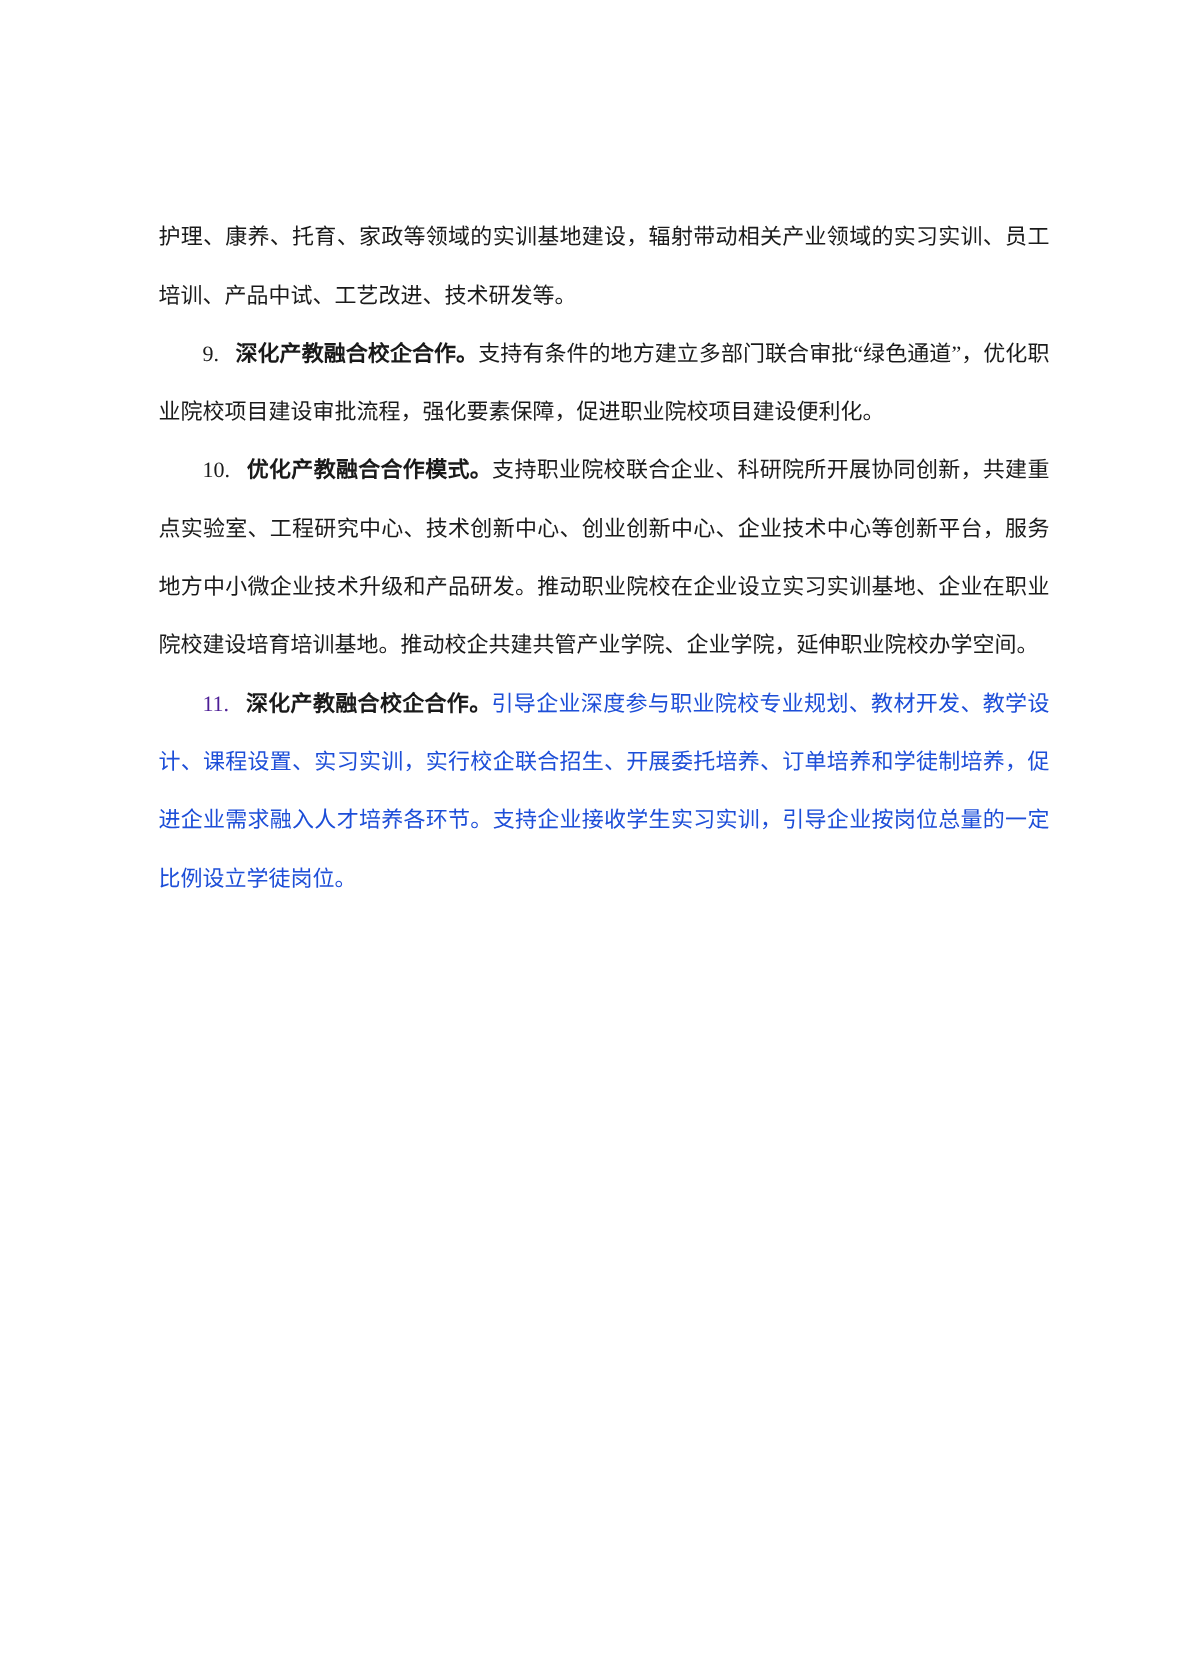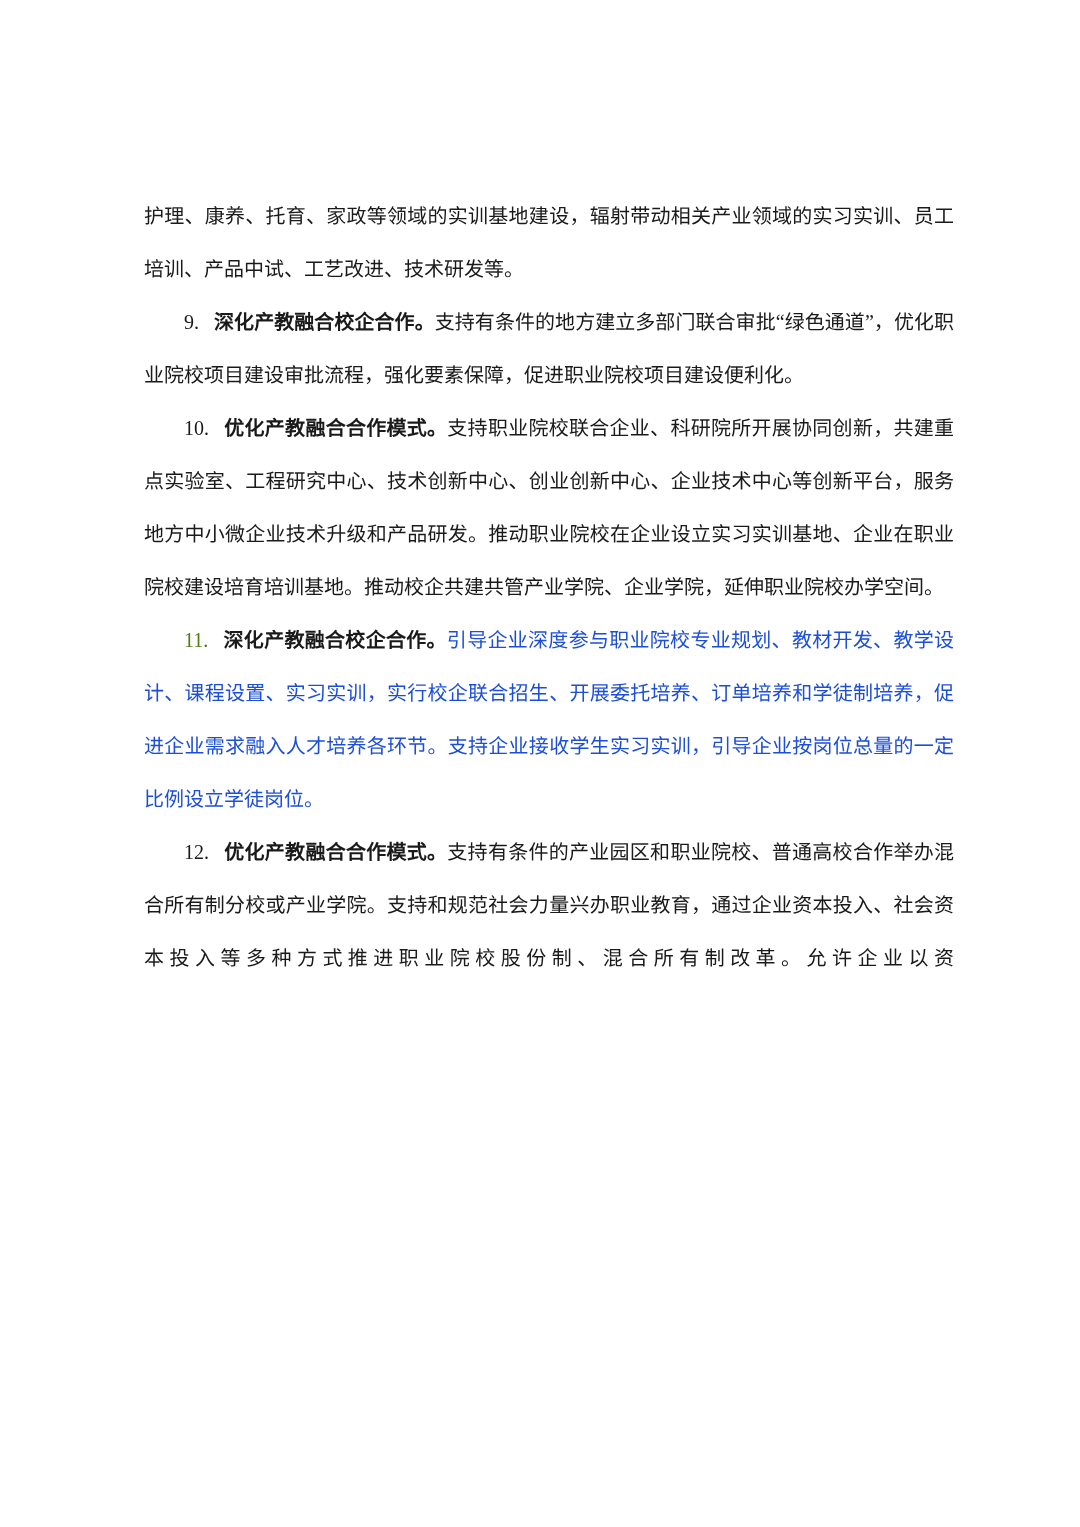--- a/index.html
+++ b/index.html
@@ -50,16 +50,15 @@
   }
 </style>
 </head>
 <body>
 
 <div class="page" style="background: rgb(255, 255, 255);">
   <div class="doc-body" id="doc-body">
       <p class="para"><span class="run" style="color: rgb(26, 26, 26);">护理、康养、托育、家政等领域的实训基地建设，辐射带动相关产业领域的实习实训、员工培训、产品中试、工艺改进、技术研发等。</span></p>
       <p class="para indent"><span class="run num" style="color: rgb(26, 26, 26);">9. </span><span class="run bold" style="color: rgb(26, 26, 26);">深化产教融合校企合作。</span><span class="run" style="color: rgb(26, 26, 26);">支持有条件的地方建立多部门联合审批“绿色通道”，优化职业院校项目建设审批流程，强化要素保障，促进职业院校项目建设便利化。</span></p>
       <p class="para indent"><span class="run num" style="color: rgb(26, 26, 26); margin-top: 22px;">10. </span><span class="run bold" style="color: rgb(26, 26, 26);">优化产教融合合作模式。</span><span class="run" style="color: rgb(26, 26, 26);">支持职业院校联合企业、科研院所开展协同创新，共建重点实验室、工程研究中心、技术创新中心、创业创新中心、企业技术中心等创新平台，服务地方中小微企业技术升级和产品研发。推动职业院校在企业设立实习实训基地、企业在职业院校建设培育培训基地。推动校企共建共管产业学院、企业学院，延伸职业院校办学空间。</span></p>
-      <p class="para indent"><span class="run num" style="color: #4d7c0f;">11. </span><span class="run bold" style="color: rgb(26, 26, 26);">深化产教融合校企合作。</span><span class="run" style="color: #1d4ed8;">引导企业深度参与职业院校专业规划、教材开发、教学设计、课程设置、实习实训，实行校企联合招生、开展委托培养、订单培养和学徒制培养，促进企业需求融入人才培养各环节。支持企业接收学生实习实训，引导企业按岗位总量的一定比例设立学徒岗位。</span></p>
-      <p class="para indent continues"><span class="run num" style="color: rgb(26, 26, 26);">12. </span><span class="run bold" style="color: rgb(26, 26, 26);">优化产教融合合作模式。</span><span class="run" style="color: rgb(26, 26, 26);">支持有条件的产业园区和职业院校、普通高校合作举办混合所有制分校或产业学院。支持和规范社会力量兴办职业教育，通过企业资本投入、社会资本投入等多种方式推进职业院校股份制、混合所有制改革。允许企业以资</span></p>
+      <p class="para indent"><span class="run num" style="color: #4c1d95;">11. </span><span class="run bold" style="color: rgb(26, 26, 26);">深化产教融合校企合作。</span><span class="run" style="color: #1d4ed8;">引导企业深度参与职业院校专业规划、教材开发、教学设计、课程设置、实习实训，实行校企联合招生、开展委托培养、订单培养和学徒制培养，促进企业需求融入人才培养各环节。支持企业接收学生实习实训，引导企业按岗位总量的一定比例设立学徒岗位。</span></p>
     </div>
 </div>
 
 </body></html>

